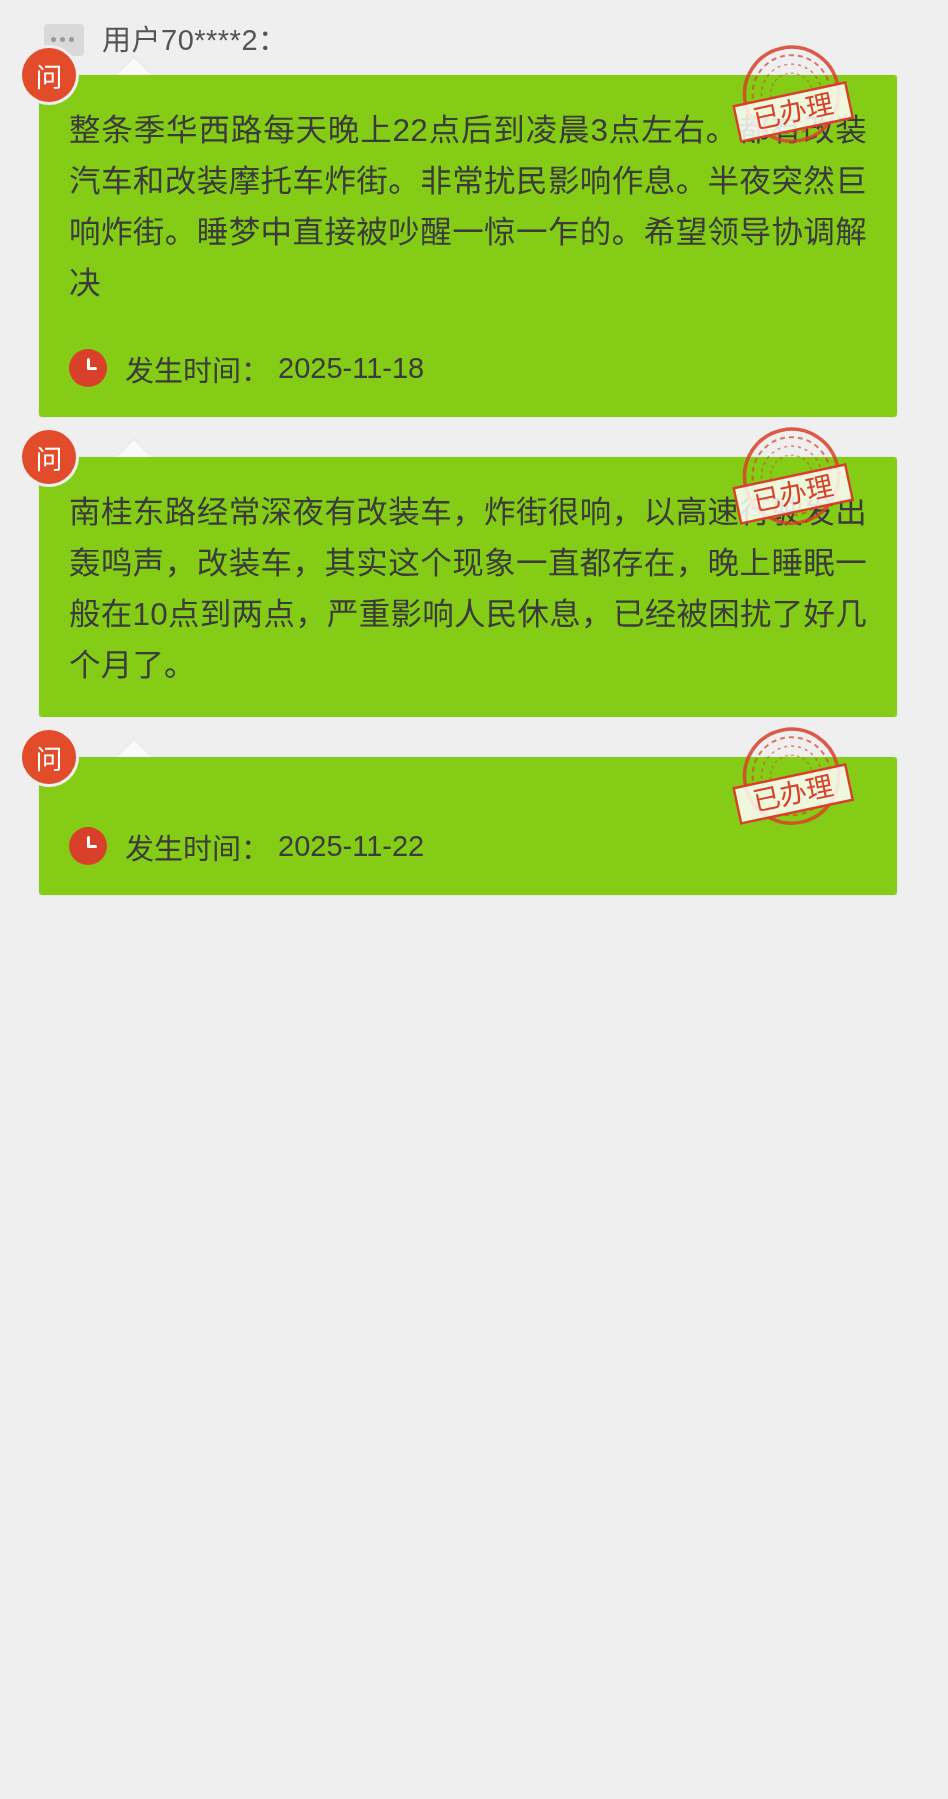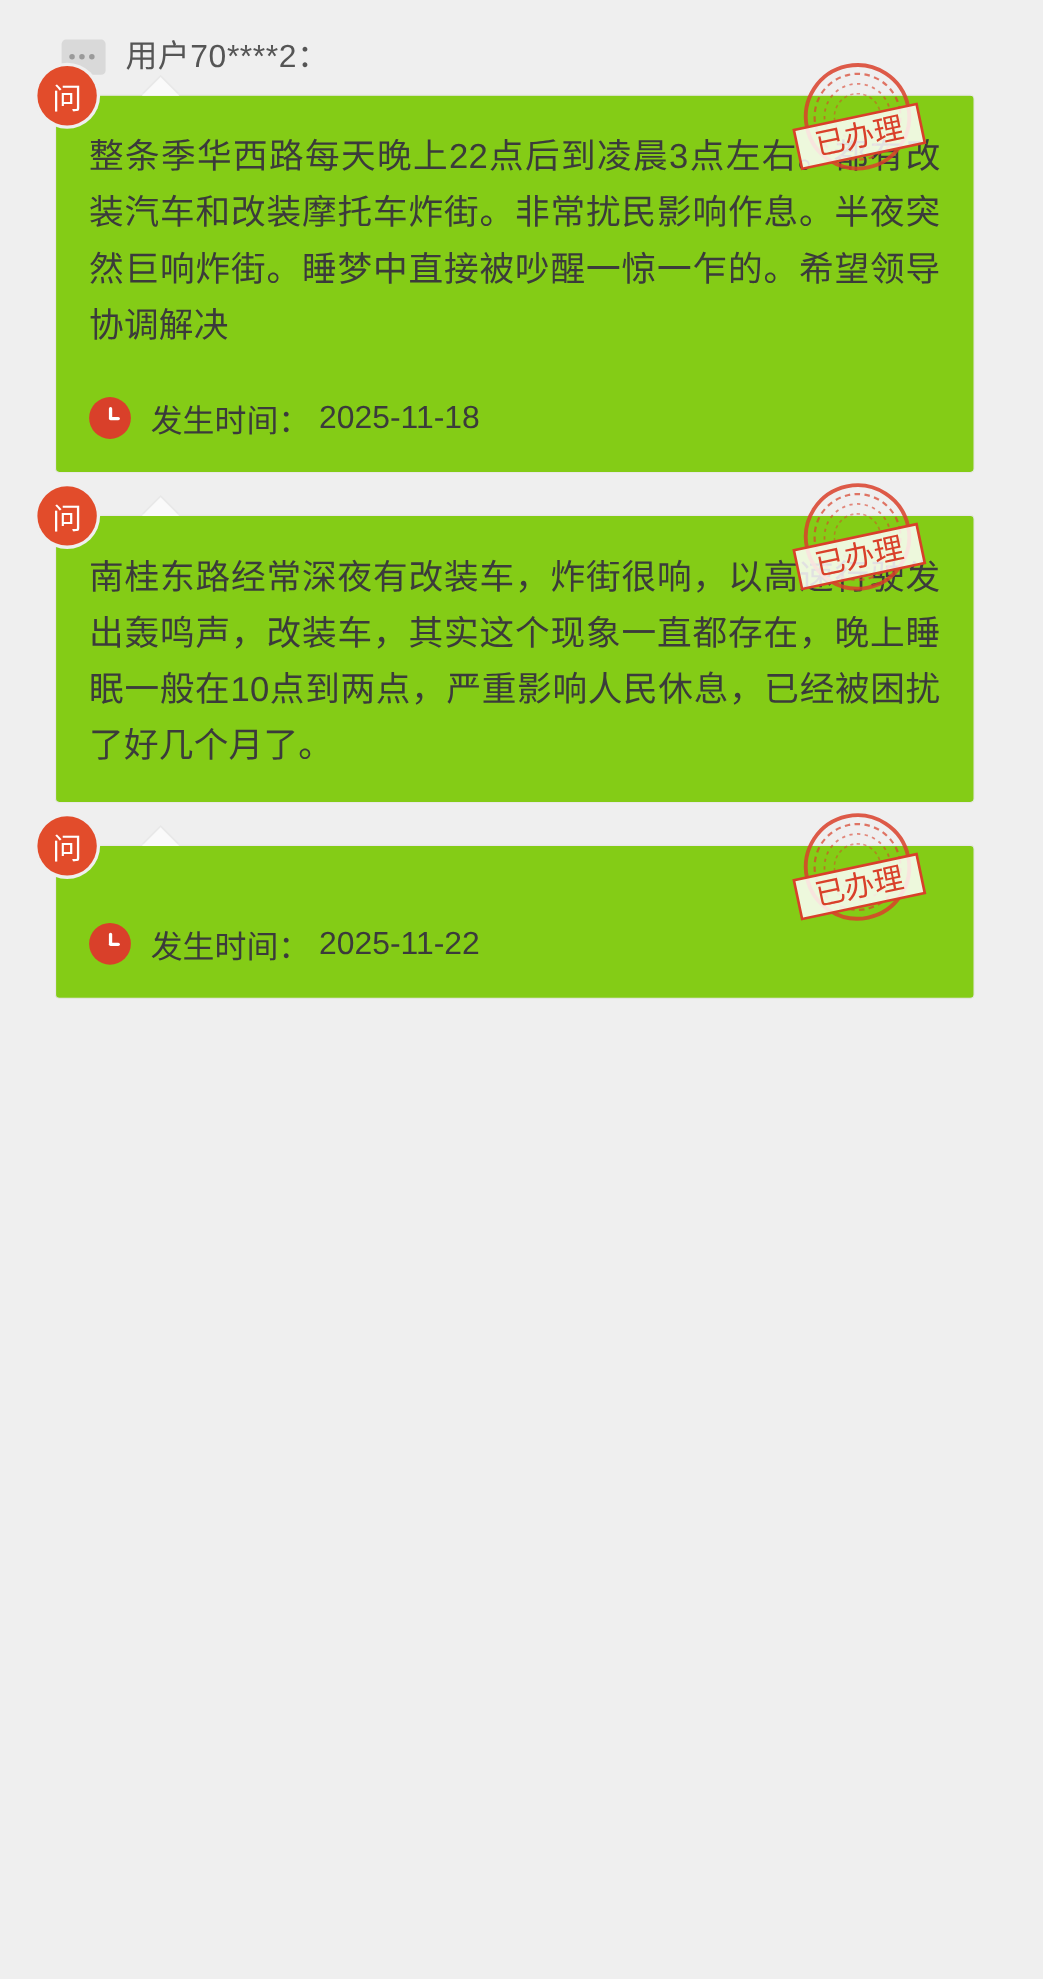--- a/index.html
+++ b/index.html
@@ -10,21 +10,21 @@
   body {
     width: 948px;
     font-family: "Liberation Sans", "DejaVu Sans", sans-serif;
     color: #333;
     -webkit-font-smoothing: antialiased;
   }
   .page {
     width: 936px;
     min-height: 1799px;
     background: #efefef;
-    padding: 12px;
+    padding: 0;
     box-sizing: border-box;
     position: relative;
   }
 
   
   .post {
     position: relative;
     padding: 0 0 0 0;
     margin: 0 0 38px 0;
   }

